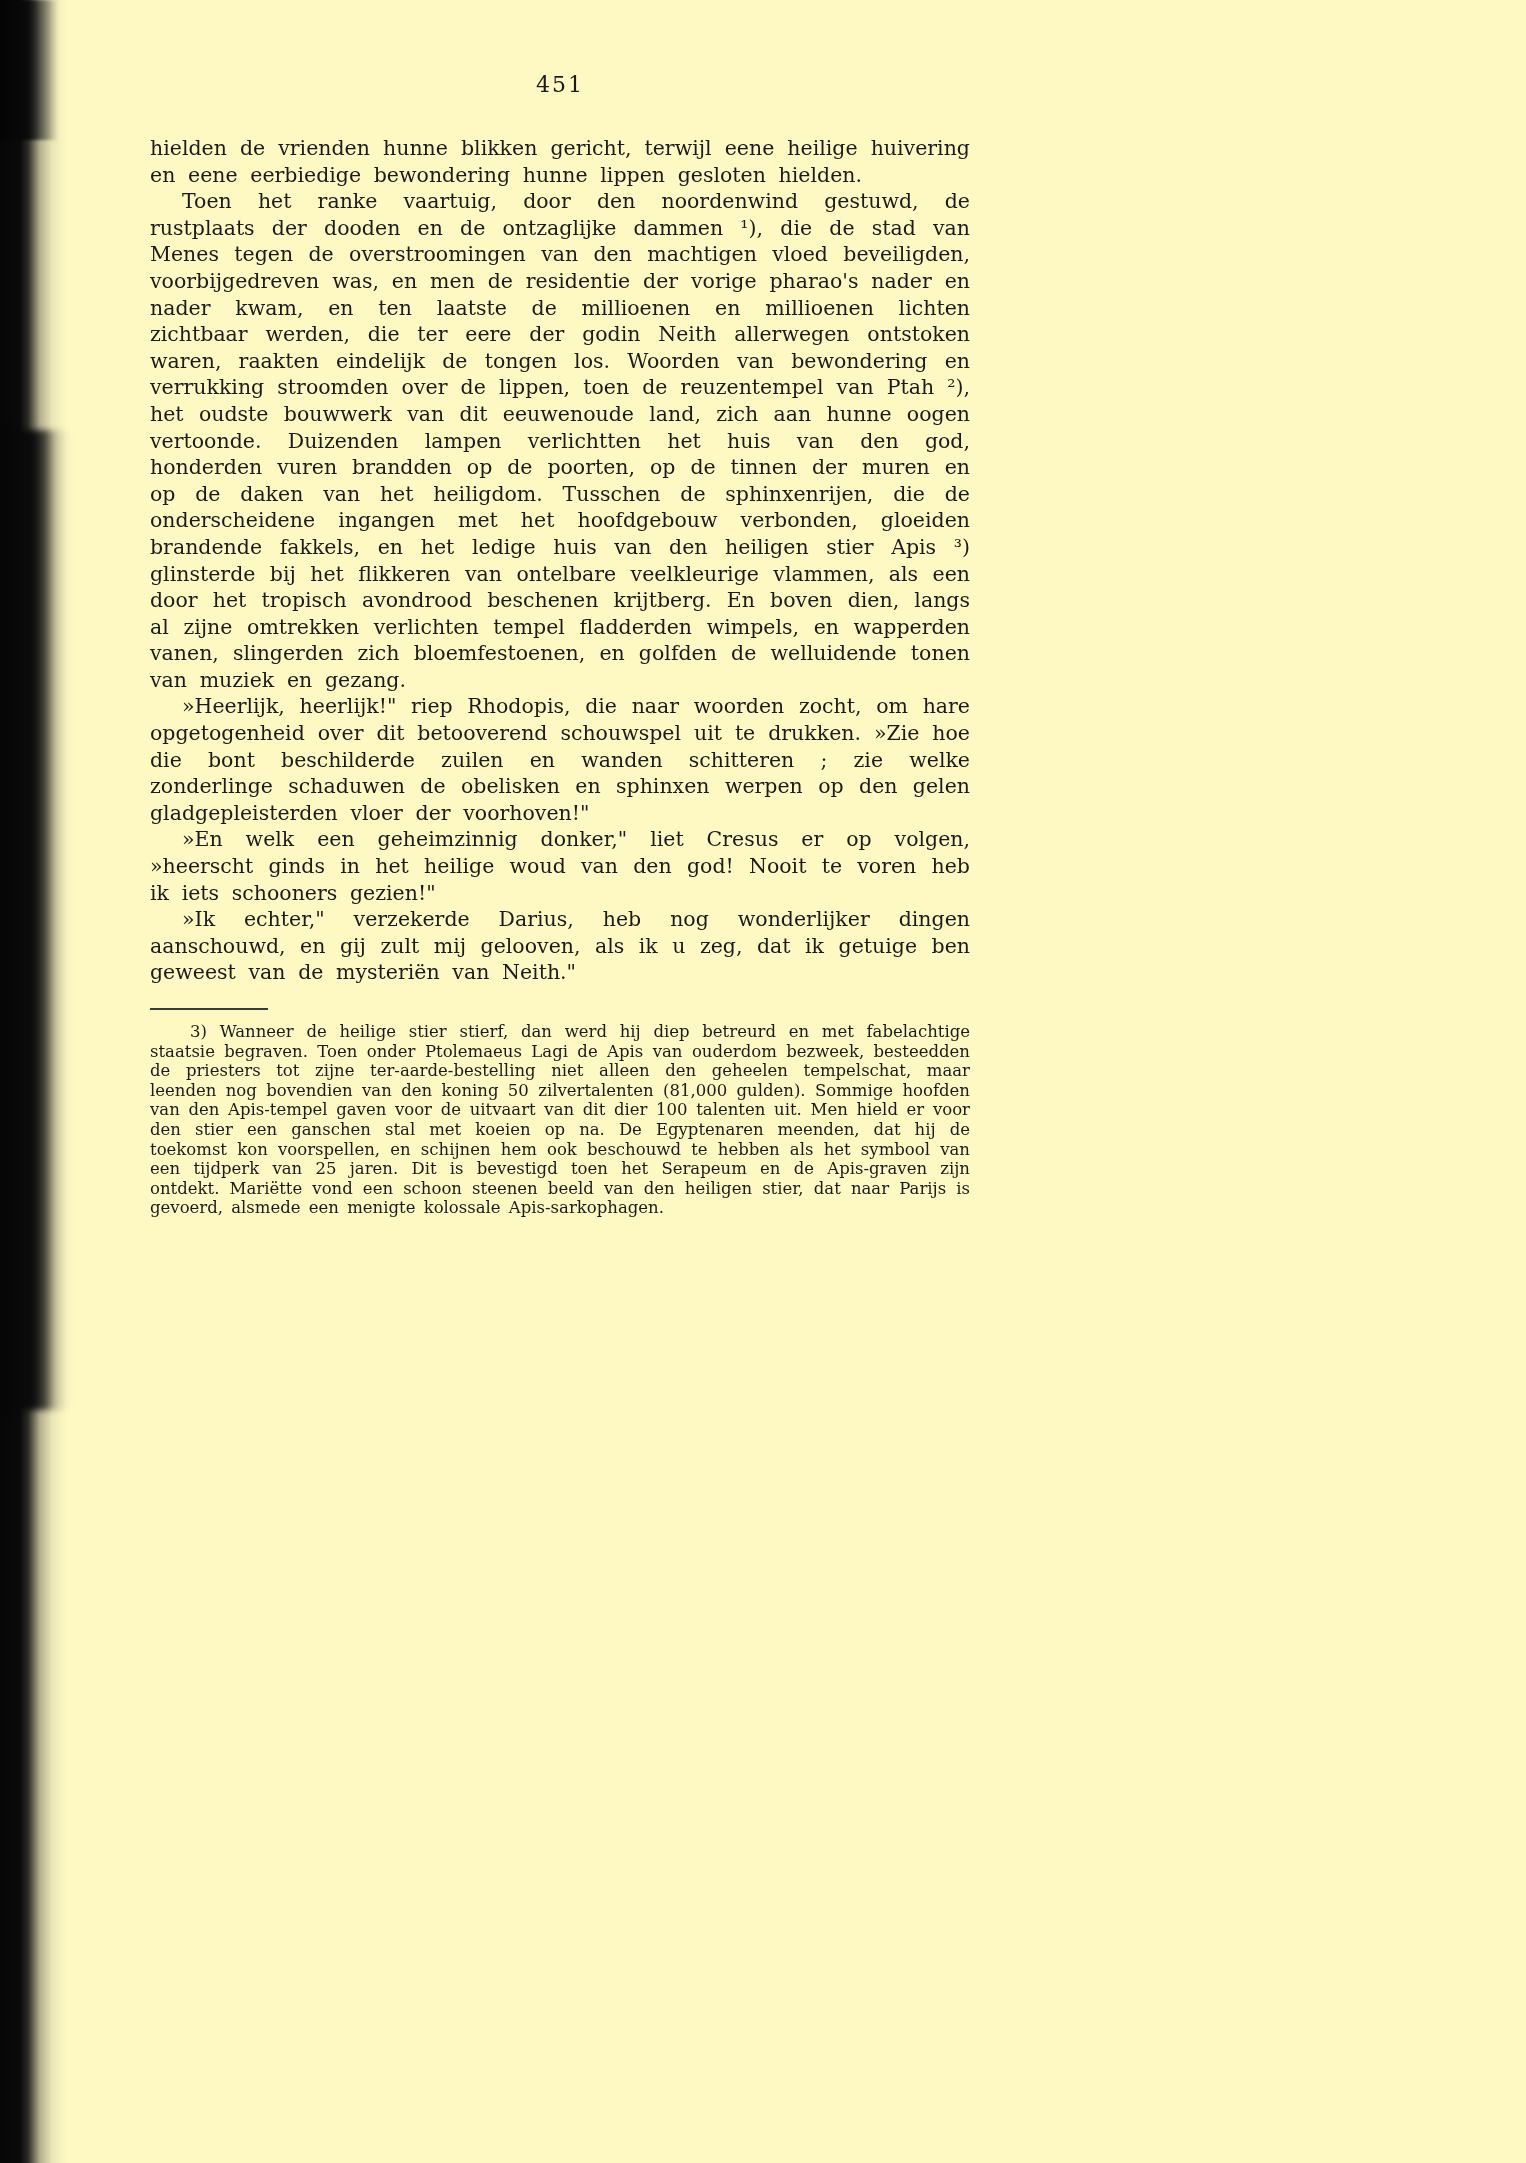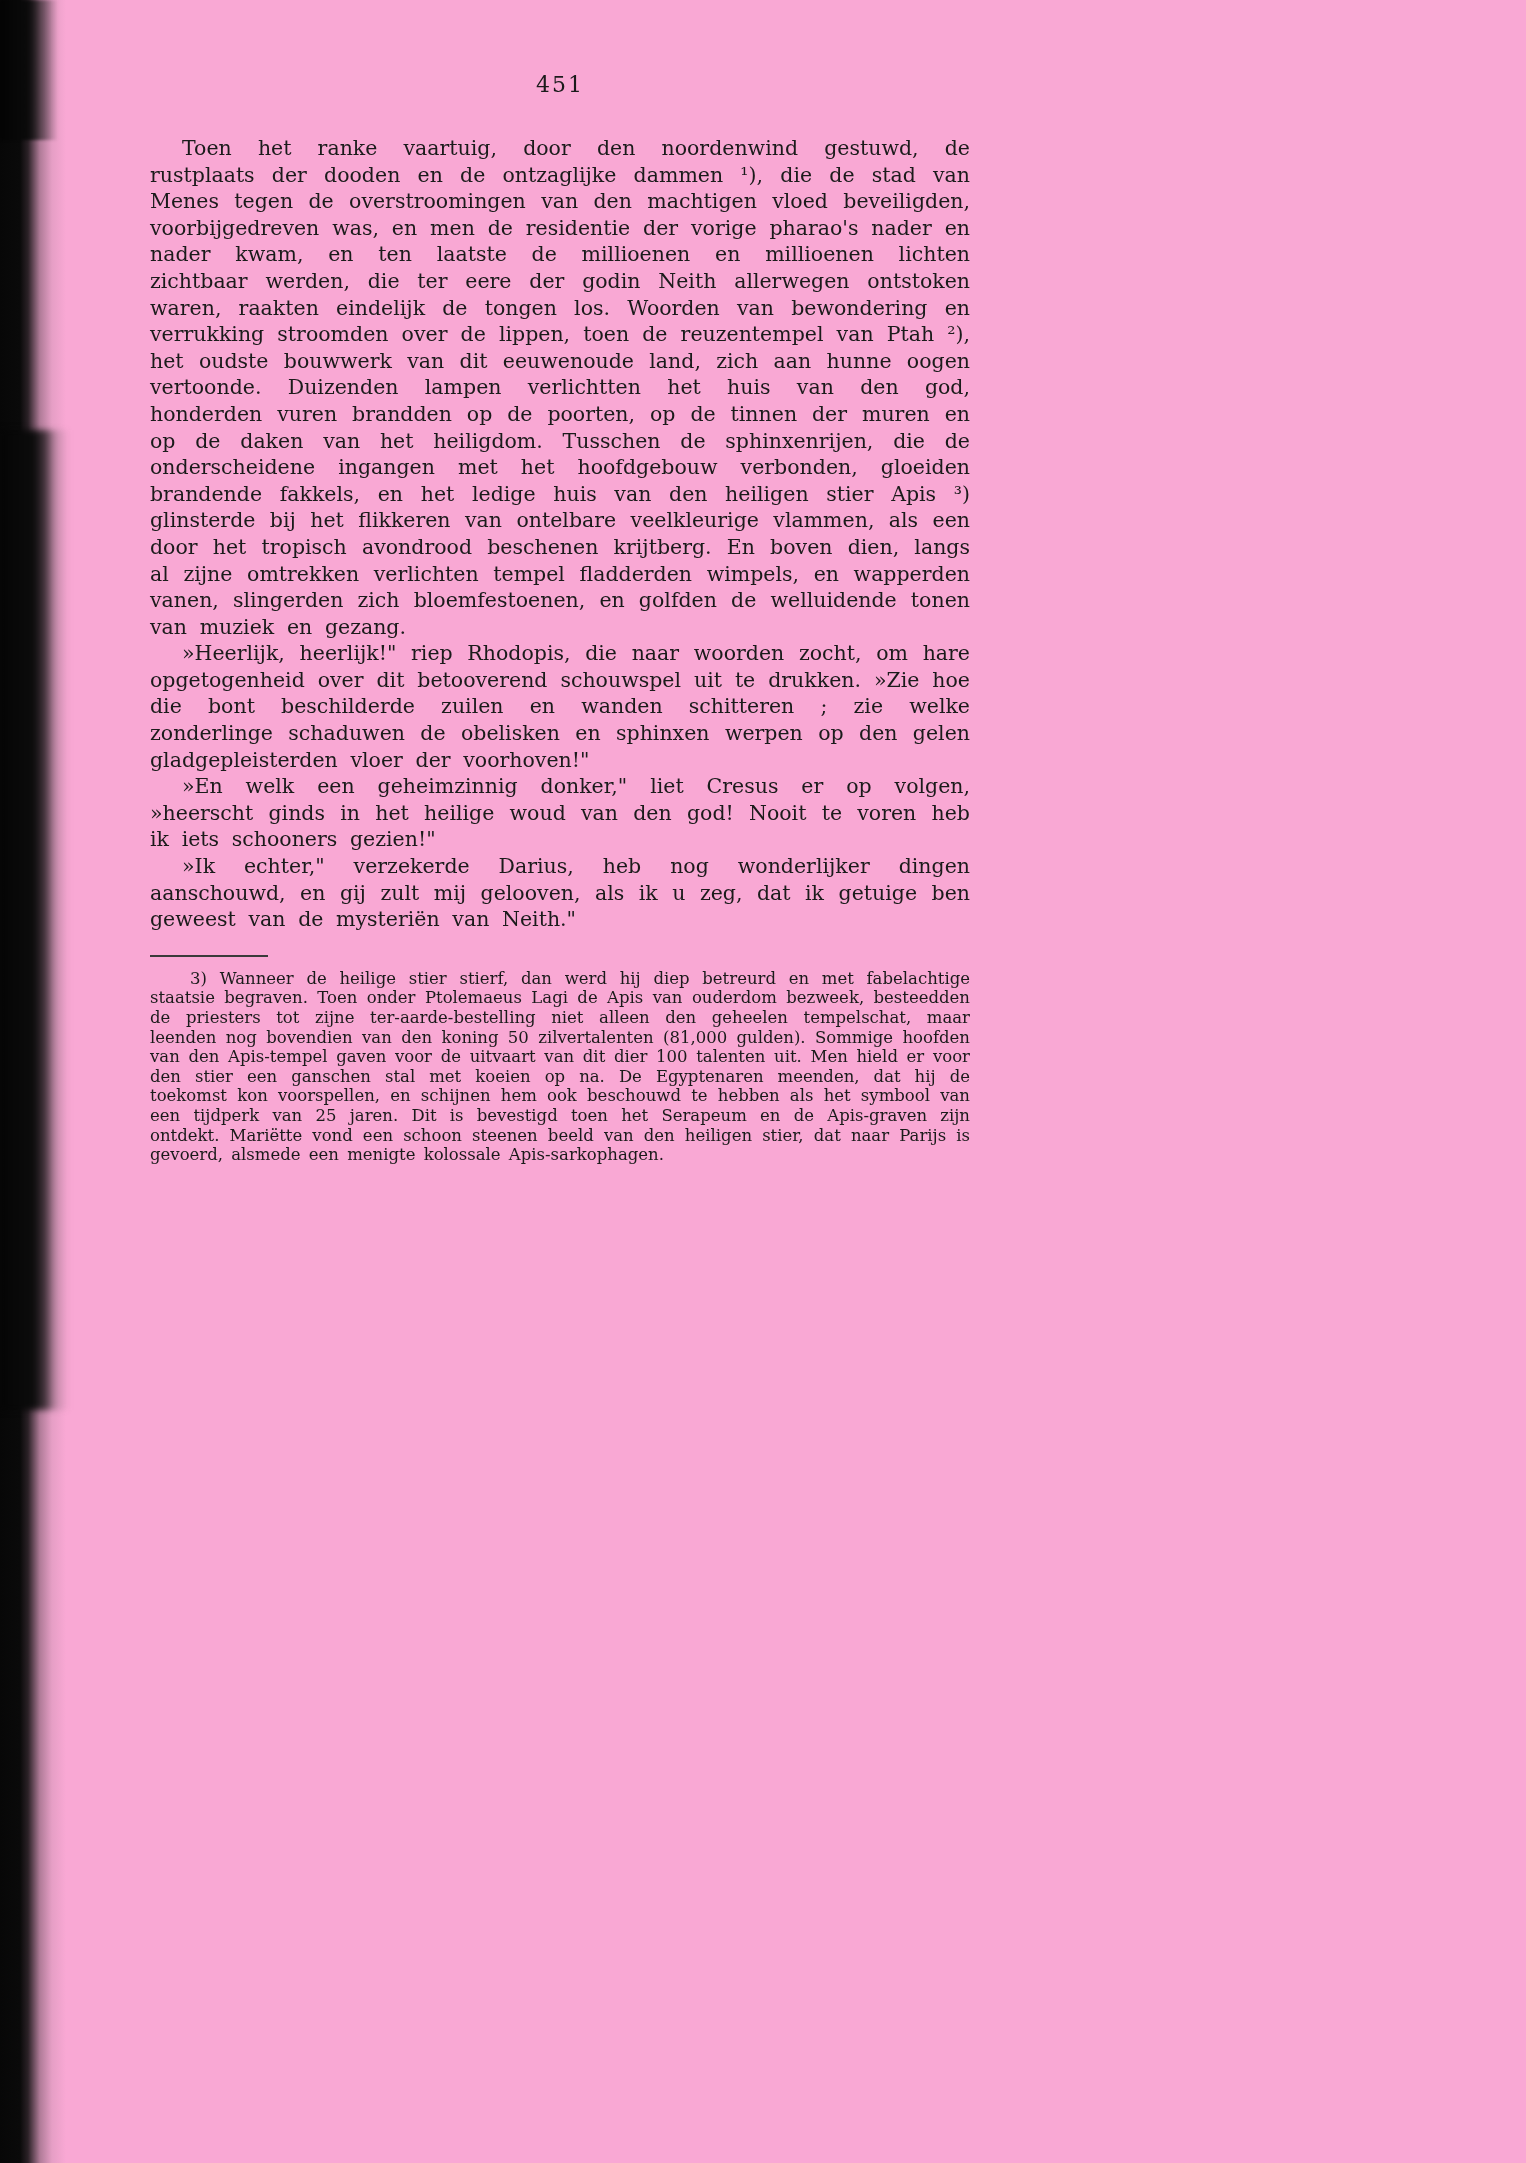--- a/index.html
+++ b/index.html
@@ -3,21 +3,21 @@
 <meta charset="utf-8">
 <style>
   * { box-sizing: border-box; }
   html, body { margin: 0; padding: 0; background: #d9d7d2; }
 
   .scan-page {
     position: relative;
     width: 1526px;
     height: 2163px;
     margin: 0 auto;
-    background: #f9a8d4;
+    background: #fef9c3;
     overflow: hidden;
     font-family: "DejaVu Serif", "Liberation Serif", serif;
     color: #1b1b1b;
   }
 
   
   .binding-strip { position: absolute; left: 0; top: 0; width: 90px; height: 100%; pointer-events: none; }
   .strip-core {
     position: absolute; left: 0; top: 0; width: 100%; height: 100%;
     background: linear-gradient(to right,
@@ -82,20 +82,21 @@
     <div class="strip-core"></div>
     <div class="strip-bulge"></div>
     <div class="strip-top"></div>
   </div>
 
   <div class="content">
 
     <div class="page-number">451</div>
 
     <div class="body-text">
+      <p class="para">hielden de vrienden hunne blikken gericht, terwijl eene heilige huivering en eene eerbiedige bewondering hunne lippen gesloten hielden.</p>
       <p class="indent">Toen het ranke vaartuig, door den noordenwind gestuwd, de rustplaats der dooden en de ontzaglijke dammen ¹), die de stad van Menes tegen de overstroomingen van den machtigen vloed beveiligden, voorbijgedreven was, en men de residentie der vorige pharao's nader en nader kwam, en ten laatste de millioenen en millioenen lichten zichtbaar werden, die ter eere der godin Neith allerwegen ontstoken waren, raakten eindelijk de tongen los. Woorden van bewondering en verrukking stroomden over de lippen, toen de reuzentempel van Ptah ²), het oudste bouwwerk van dit eeuwenoude land, zich aan hunne oogen vertoonde. Duizenden lampen verlichtten het huis van den god, honderden vuren brandden op de poorten, op de tinnen der muren en op de daken van het heiligdom. Tusschen de sphinxenrijen, die de onderscheidene ingangen met het hoofdgebouw verbonden, gloeiden brandende fakkels, en het ledige huis van den heiligen stier Apis ³) glinsterde bij het flikkeren van ontelbare veelkleurige vlammen, als een door het tropisch avondrood beschenen krijtberg. En boven dien, langs al zijne omtrekken verlichten tempel fladderden wimpels, en wapperden vanen, slingerden zich bloemfestoenen, en golfden de welluidende tonen van muziek en gezang.</p>
       <p class="indent">»Heerlijk, heerlijk!" riep Rhodopis, die naar woorden zocht, om hare opgetogenheid over dit betooverend schouwspel uit te drukken. »Zie hoe die bont beschilderde zuilen en wanden schitteren ; zie welke zonderlinge schaduwen de obelisken en sphinxen werpen op den gelen gladgepleisterden vloer der voorhoven!"</p>
       <p class="indent">»En welk een geheimzinnig donker," liet Cresus er op volgen, »heerscht ginds in het heilige woud van den god! Nooit te voren heb ik iets schooners gezien!"</p>
       <p class="indent">»Ik echter," verzekerde Darius, heb nog wonderlijker dingen aanschouwd, en gij zult mij gelooven, als ik u zeg, dat ik getuige ben geweest van de mysteriën van Neith."</p>
     </div>
 
     <hr class="footnote-rule">
 
     <div class="footnotes">
       <p><span>3)</span>&nbsp;<span>Wanneer de heilige stier stierf, dan werd hij diep betreurd en met fabelachtige staatsie begraven. Toen onder Ptolemaeus Lagi de Apis van ouderdom bezweek, besteedden de priesters tot zijne ter-aarde-bestelling niet alleen den geheelen tempelschat, maar leenden nog bovendien van den koning 50 zilvertalenten (81,000 gulden). Sommige hoofden van den Apis-tempel gaven voor de uitvaart van dit dier 100 talenten uit. Men hield er voor den stier een ganschen stal met koeien op na. De Egyptenaren meenden, dat hij de toekomst kon voorspellen, en schijnen hem ook beschouwd te hebben als het symbool van een tijdperk van 25 jaren. Dit is bevestigd toen het Serapeum en de Apis-graven zijn ontdekt. Mariëtte vond een schoon steenen beeld van den heiligen stier, dat naar Parijs is gevoerd, alsmede een menigte kolossale Apis-sarkophagen.</span></p>

